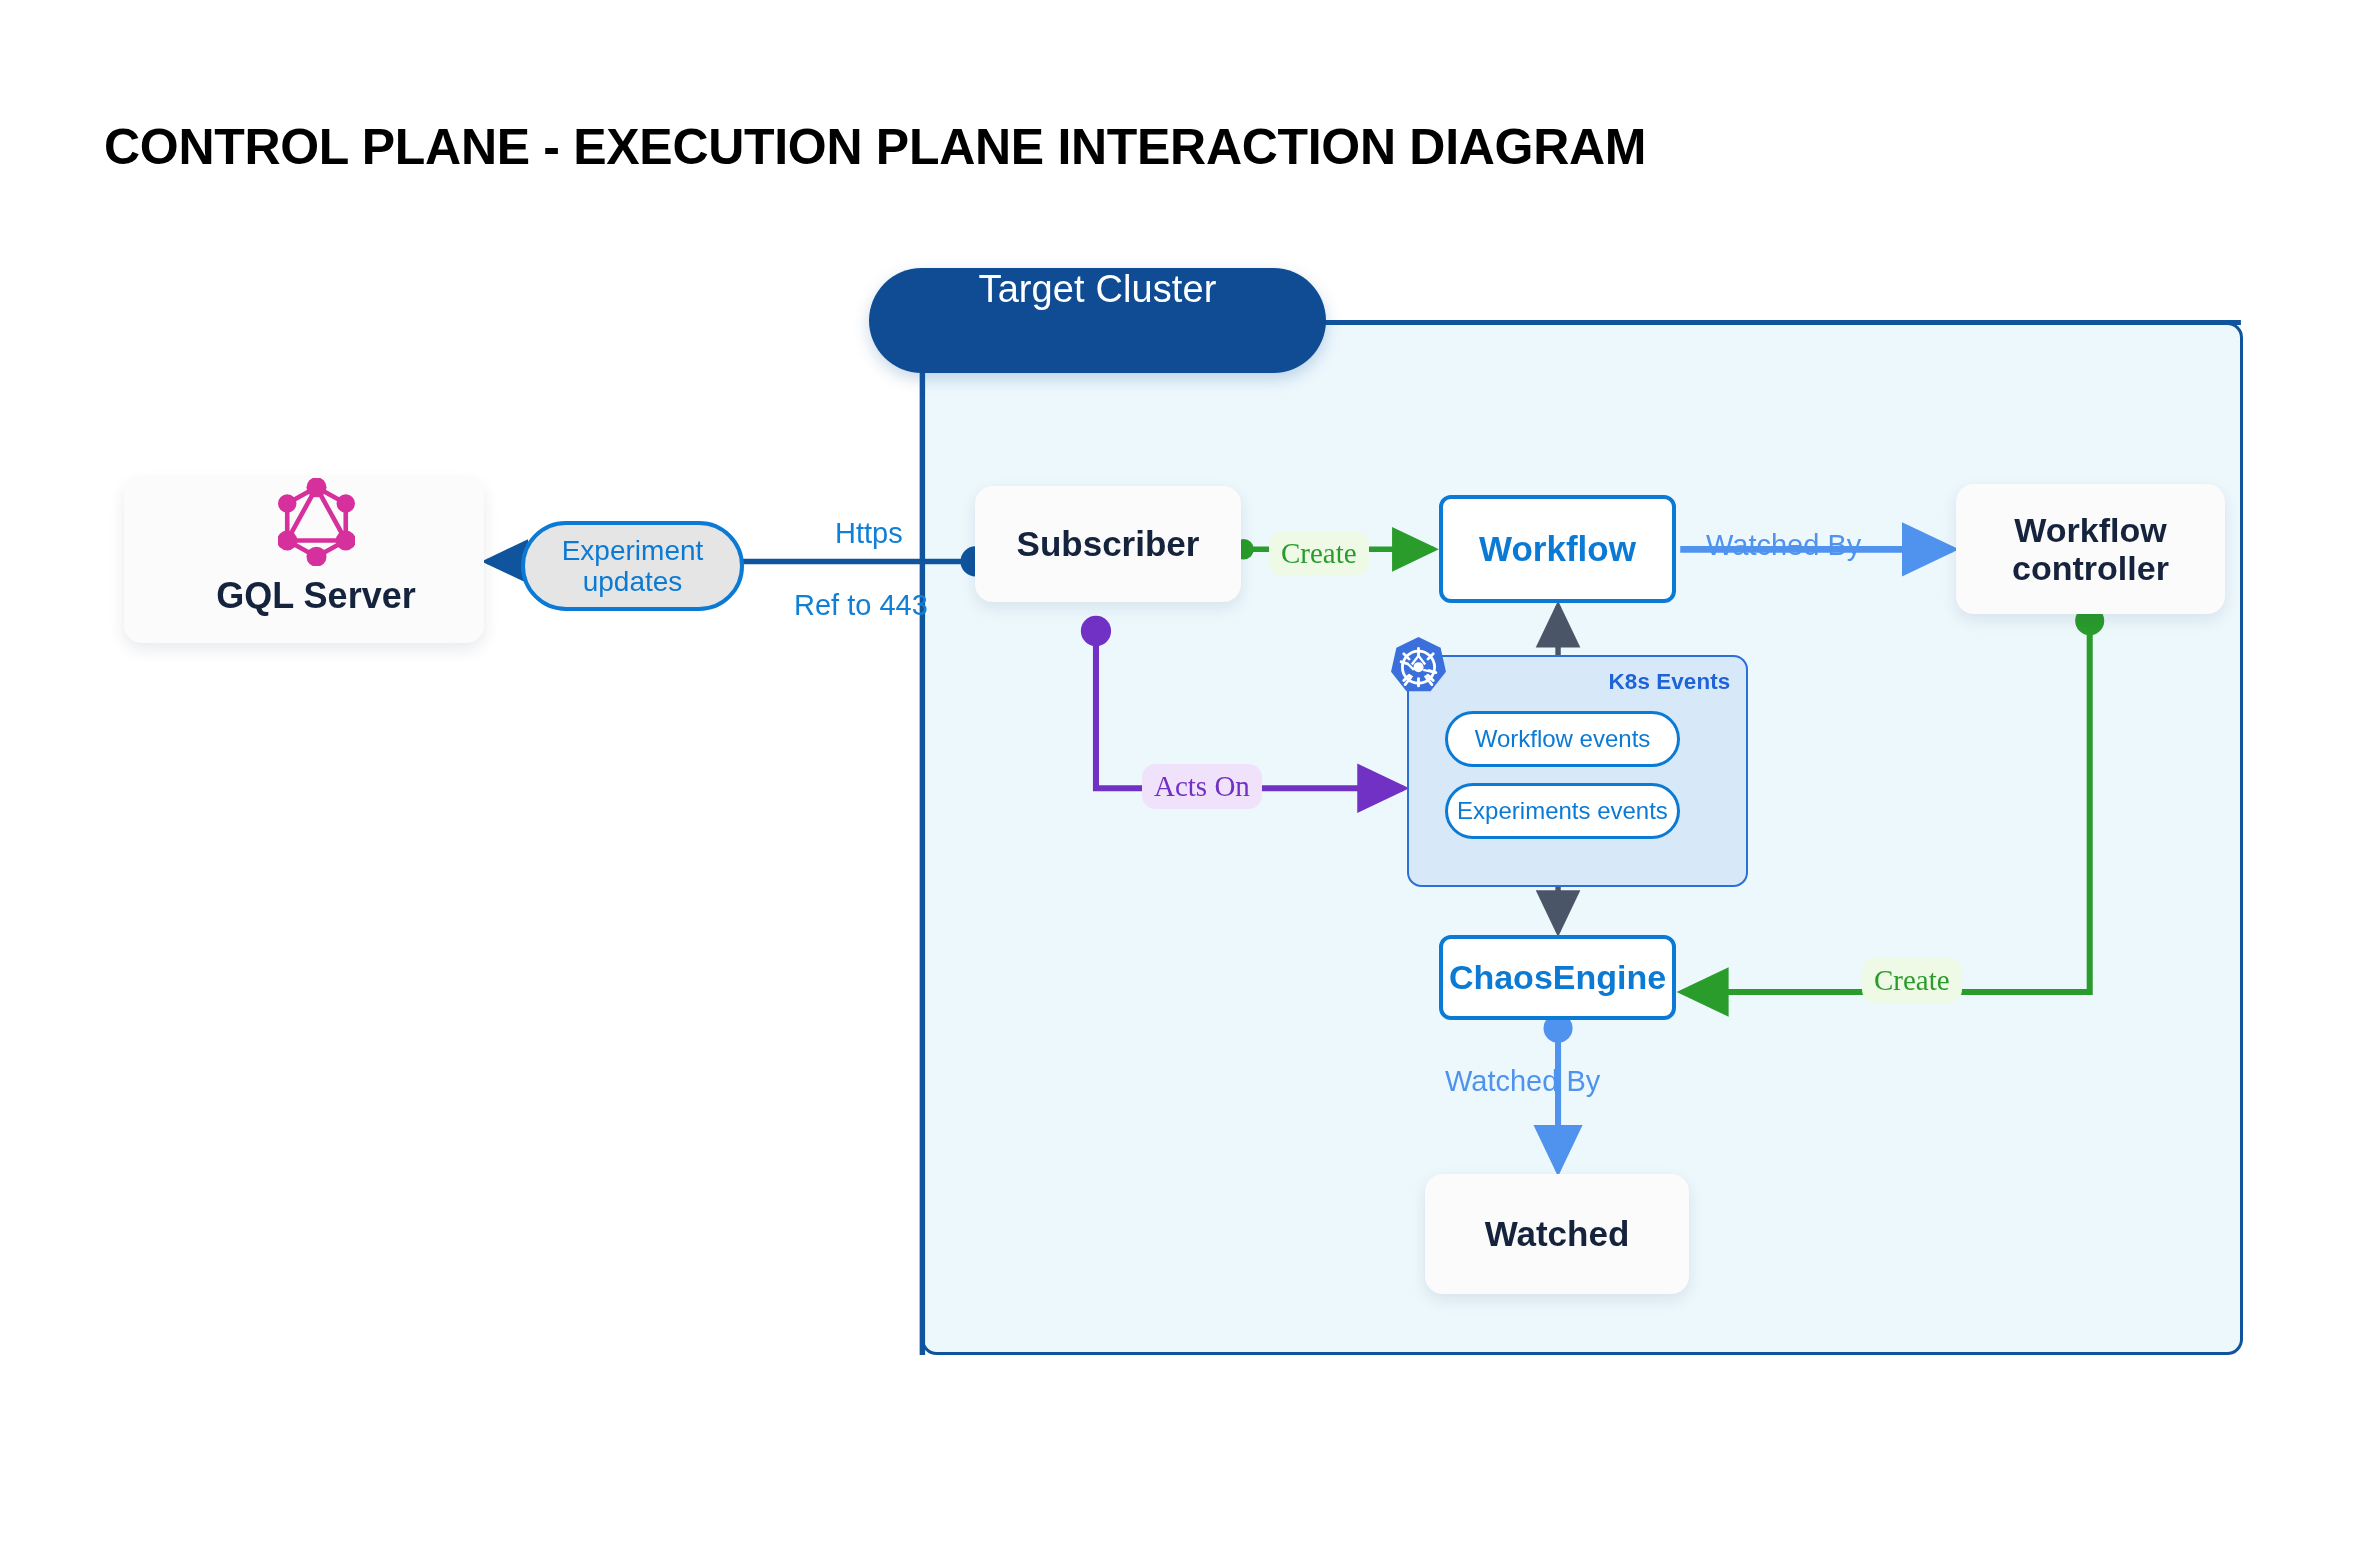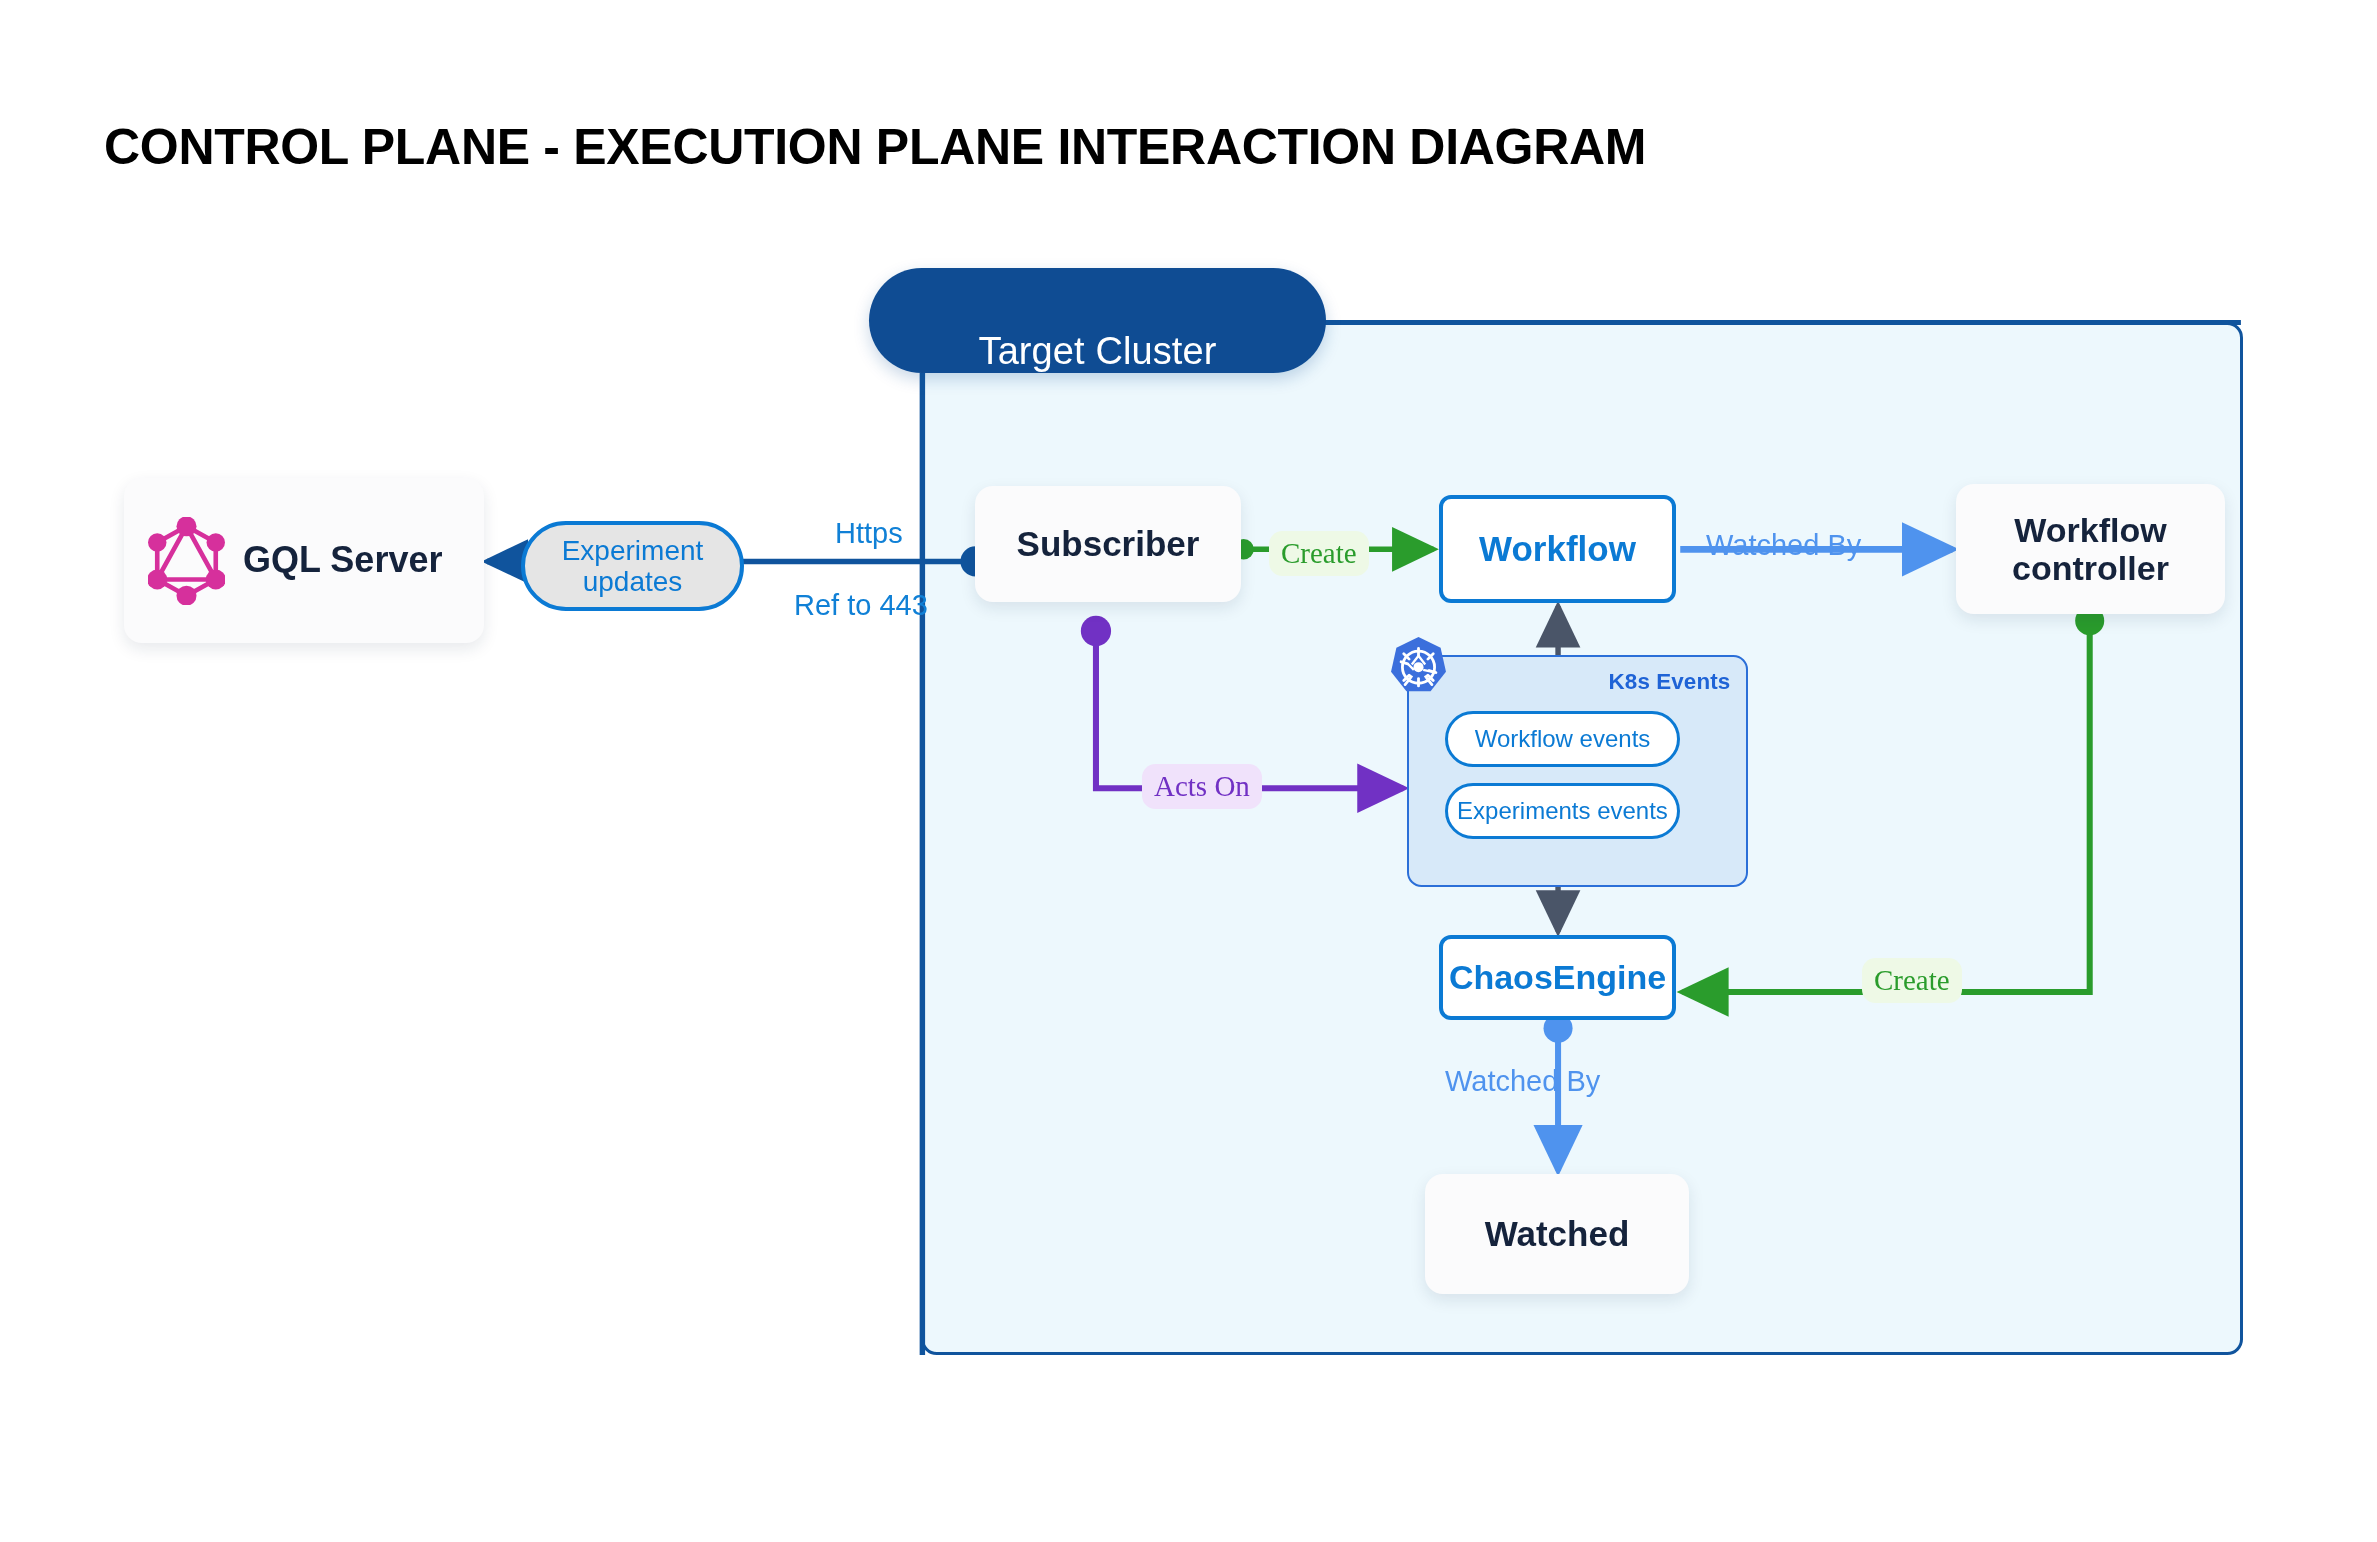--- a/index.html
+++ b/index.html
@@ -51,21 +51,21 @@
   }
   #cluster-pill {
     position: absolute;
     left: 869px;
     top: 268px;
     width: 457px;
     height: 105px;
     background: #0f4c93;
     border-radius: 54px;
     display: flex;
-    align-items: flex-end;
+    align-items: flex-start;
     justify-content: center;
     box-shadow: 0 6px 15.7px rgba(15,76,147,0.22);
   }
   #cluster-pill .label {
     color: #ffffff;
     font-size: 38px;
     font-weight: 400;
     letter-spacing: 0.1px;
   }
 
@@ -98,22 +98,22 @@
     color: #0b7ad4;
     font-size: 35px;
     font-weight: 700;
     line-height: 1.1;
   }
 
   
   #node-gql-server {
     left: 124px; top: 478px;
     width: 360px; height: 165px;
-    flex-direction: row;
-    gap: 18px;
+    flex-direction: column;
+    gap: 10px;
     padding-left: 24px;
     justify-content: flex-start;
     text-align: center;
   }
   #node-gql-server .label { font-size: 36px; }
   #gql-logo { width: 77px; height: 88px; flex: 0 0 auto; }
 
   
   #node-subscriber { left: 975px; top: 486px; width: 266px; height: 116px; }
   #node-subscriber .label { font-size: 35px; }

